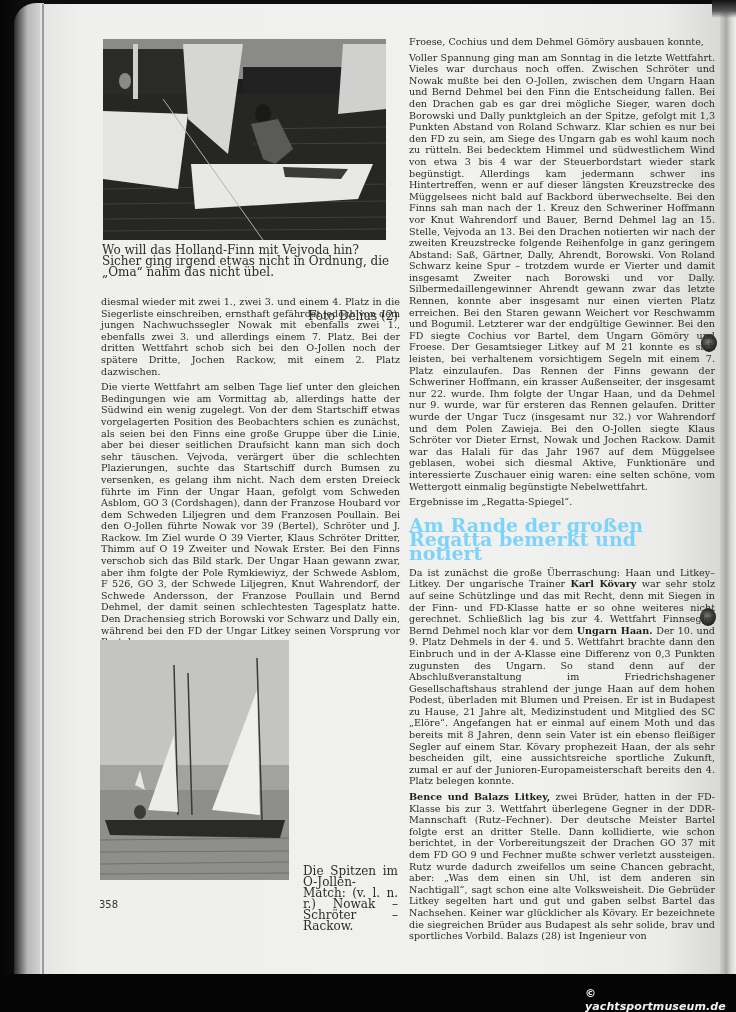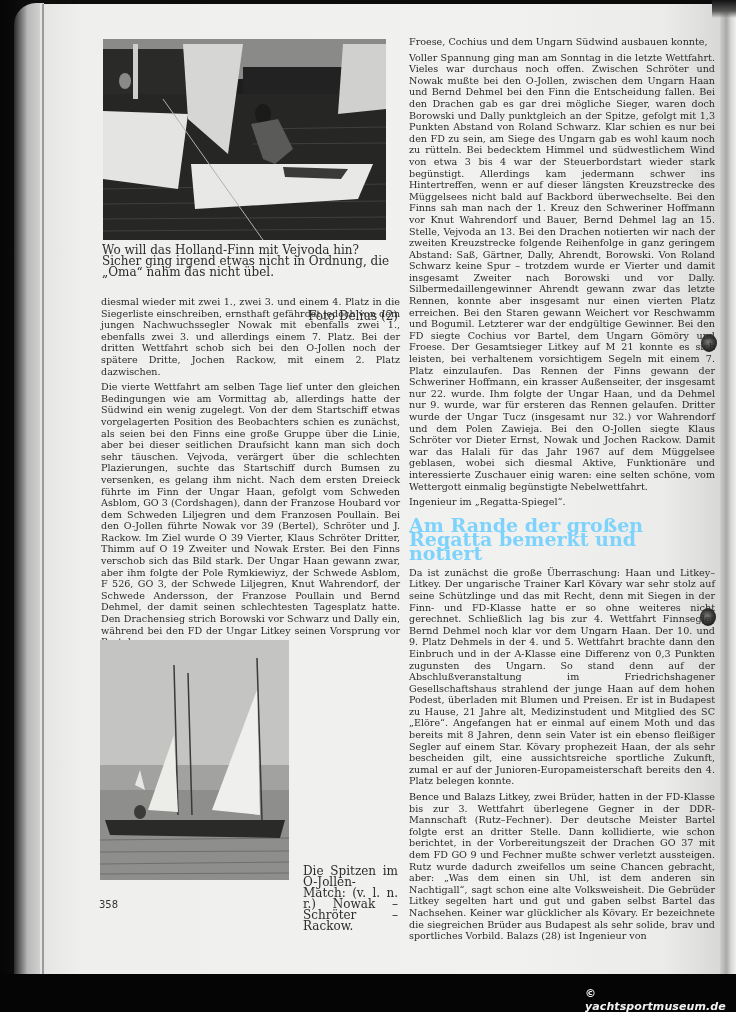--- a/index.html
+++ b/index.html
@@ -34,21 +34,21 @@
   .caption { position: absolute; font-size: 12px; line-height: 11px; color: #2c2c2c; }
   .caption-top { left: 102px; top: 245px; width: 296px; }
   .caption-top .credit { float: right; margin-top: 44px; }
   .caption-bottom { left: 303px; top: 866px; width: 95px; text-align: justify; }
 
   .photo { position: absolute; overflow: hidden; }
   .photo-top { left: 103px; top: 39px; width: 283px; height: 201px; background: #2a2a2a; }
   .photo-bottom { left: 100px; top: 640px; width: 189px; height: 240px; background: #c9c9c7; }
 
   .heading { font-weight: bold; font-size: 19px; line-height: 14px; color: #7dd3fc; margin: 10px 0 7px 0; text-align: left; }
-  .bold { font-weight: normal; color: #1c1c1c; }
+  .bold { font-weight: bold; color: #1c1c1c; }
 
   .page-number { position: absolute; left: 99px; top: 899px; font-family: "DejaVu Sans", sans-serif; font-size: 10px; color: #333; }
   .watermark { position: absolute; left: 585px; top: 987px; font-family: "DejaVu Sans", sans-serif; font-size: 11px; font-weight: bold; color: #f2f2f2; letter-spacing: 0.1px; font-style: italic; }
 </style>
 </head>
 <body>
 
 <div class="scan-bg"></div>
 <div class="page-curl"></div>
 <div class="page"></div>
@@ -116,23 +116,23 @@
     <polygon points="74,95 48,170 78,172" fill="#ecece9"></polygon>
     <polygon points="157,50 112,170 160,175" fill="#efefed"></polygon>
     <polygon points="5,180 185,180 180,198 10,195" fill="#2a2a28"></polygon>
     <ellipse cx="40" cy="172" rx="6" ry="7" fill="#3a3a38"></ellipse>
   </svg>
 </div>
 
 <div class="caption caption-bottom">Die Spitzen im O-Jollen-Match: (v. l. n. r.) Nowak – Schröter – Rackow.</div>
 
 <div class="col col-right">
-  <p>Froese, Cochius und dem Ungarn Südwind ausbauen konnte,</p>
+  <p>Froese, Cochius und dem Dehmel Gömöry ausbauen konnte,</p>
   <p>Voller Spannung ging man am Sonntag in die letzte Wettfahrt. Vieles war durchaus noch offen. Zwischen Schröter und Nowak mußte bei den O-Jollen, zwischen dem Ungarn Haan und Bernd Dehmel bei den Finn die Entscheidung fallen. Bei den Drachen gab es gar drei mögliche Sieger, waren doch Borowski und Dally punktgleich an der Spitze, gefolgt mit 1,3 Punkten Abstand von Roland Schwarz. Klar schien es nur bei den FD zu sein, am Siege des Ungarn gab es wohl kaum noch zu rütteln. Bei bedecktem Himmel und südwestlichem Wind von etwa 3 bis 4 war der Steuerbordstart wieder stark begünstigt. Allerdings kam jedermann schwer ins Hintertreffen, wenn er auf dieser längsten Kreuzstrecke des Müggelsees nicht bald auf Backbord überwechselte. Bei den Finns sah man nach der 1. Kreuz den Schweriner Hoffmann vor Knut Wahrendorf und Bauer, Bernd Dehmel lag an 15. Stelle, Vejvoda an 13. Bei den Drachen notierten wir nach der zweiten Kreuzstrecke folgende Reihenfolge in ganz geringem Abstand: Saß, Gärtner, Dally, Ahrendt, Borowski. Von Roland Schwarz keine Spur – trotzdem wurde er Vierter und damit insgesamt Zweiter nach Borowski und vor Dally. Silbermedaillengewinner Ahrendt gewann zwar das letzte Rennen, konnte aber insgesamt nur einen vierten Platz erreichen. Bei den Staren gewann Weichert vor Reschwamm und Bogumil. Letzterer war der endgültige Gewinner. Bei den FD siegte Cochius vor Bartel, dem Ungarn Gömöry und Froese. Der Gesamtsieger Litkey auf M 21 konnte es sich leisten, bei verhaltenem vorsichtigem Segeln mit einem 7. Platz einzulaufen. Das Rennen der Finns gewann der Schweriner Hoffmann, ein krasser Außenseiter, der insgesamt nur 22. wurde. Ihm folgte der Ungar Haan, und da Dehmel nur 9. wurde, war für ersteren das Rennen gelaufen. Dritter wurde der Ungar Tucz (insgesamt nur 32.) vor Wahrendorf und dem Polen Zawieja. Bei den O-Jollen siegte Klaus Schröter vor Dieter Ernst, Nowak und Jochen Rackow. Damit war das Halali für das Jahr 1967 auf dem Müggelsee geblasen, wobei sich diesmal Aktive, Funktionäre und interessierte Zuschauer einig waren: eine selten schöne, vom Wettergott einmalig begünstigte Nebelwettfahrt.</p>
-  <p>Ingenieur im „Regatta-Spiegel“.</p>
+  <p>Ergebnisse im „Regatta-Spiegel“.</p>
   <h2 class="heading">Am Rande der großen Regatta bemerkt und notiert</h2>
   <p>
     <span>Da ist zunächst die große Überraschung: Haan und Litkey–Litkey. Der ungarische Trainer </span><span class="bold">Karl Kövary</span><span> war sehr stolz auf seine Schützlinge und das mit Recht, denn mit Siegen in der Finn- und FD-Klasse hatte er so ohne weiteres nicht gerechnet. Schließlich lag bis zur 4. Wettfahrt Finnsegler Bernd Dehmel noch klar vor dem </span><span class="bold">Ungarn Haan.</span><span> Der 10. und 9. Platz Dehmels in der 4. und 5. Wettfahrt brachte dann den Einbruch und in der A-Klasse eine Differenz von 0,3 Punkten zugunsten des Ungarn. So stand denn auf der Abschlußveranstaltung im Friedrichshagener Gesellschaftshaus strahlend der junge Haan auf dem hohen Podest, überladen mit Blumen und Preisen. Er ist in Budapest zu Hause, 21 Jahre alt, Medizinstudent und Mitglied des SC „Elöre“. Angefangen hat er einmal auf einem Moth und das bereits mit 8 Jahren, denn sein Vater ist ein ebenso fleißiger Segler auf einem Star. Kövary prophezeit Haan, der als sehr bescheiden gilt, eine aussichtsreiche sportliche Zukunft, zumal er auf der Junioren-Europameisterschaft bereits den 4. Platz belegen konnte.</span>
   </p>
   <p>
     <span class="bold">Bence und Balazs Litkey,</span><span> zwei Brüder, hatten in der FD-Klasse bis zur 3. Wettfahrt überlegene Gegner in der DDR-Mannschaft (Rutz–Fechner). Der deutsche Meister Bartel folgte erst an dritter Stelle. Dann kollidierte, wie schon berichtet, in der Vorbereitungszeit der Drachen GO 37 mit dem FD GO 9 und Fechner mußte schwer verletzt aussteigen. Rutz wurde dadurch zweifellos um seine Chancen gebracht, aber: „Was dem einen sin Uhl, ist dem anderen sin Nachtigall“, sagt schon eine alte Volksweisheit. Die Gebrüder Litkey segelten hart und gut und gaben selbst Bartel das Nachsehen. Keiner war glücklicher als Kövary. Er bezeichnete die siegreichen Brüder aus Budapest als sehr solide, brav und sportliches Vorbild. Balazs (28) ist Ingenieur von</span>
   </p>
 </div>
 
 <div class="page-number">358</div>

